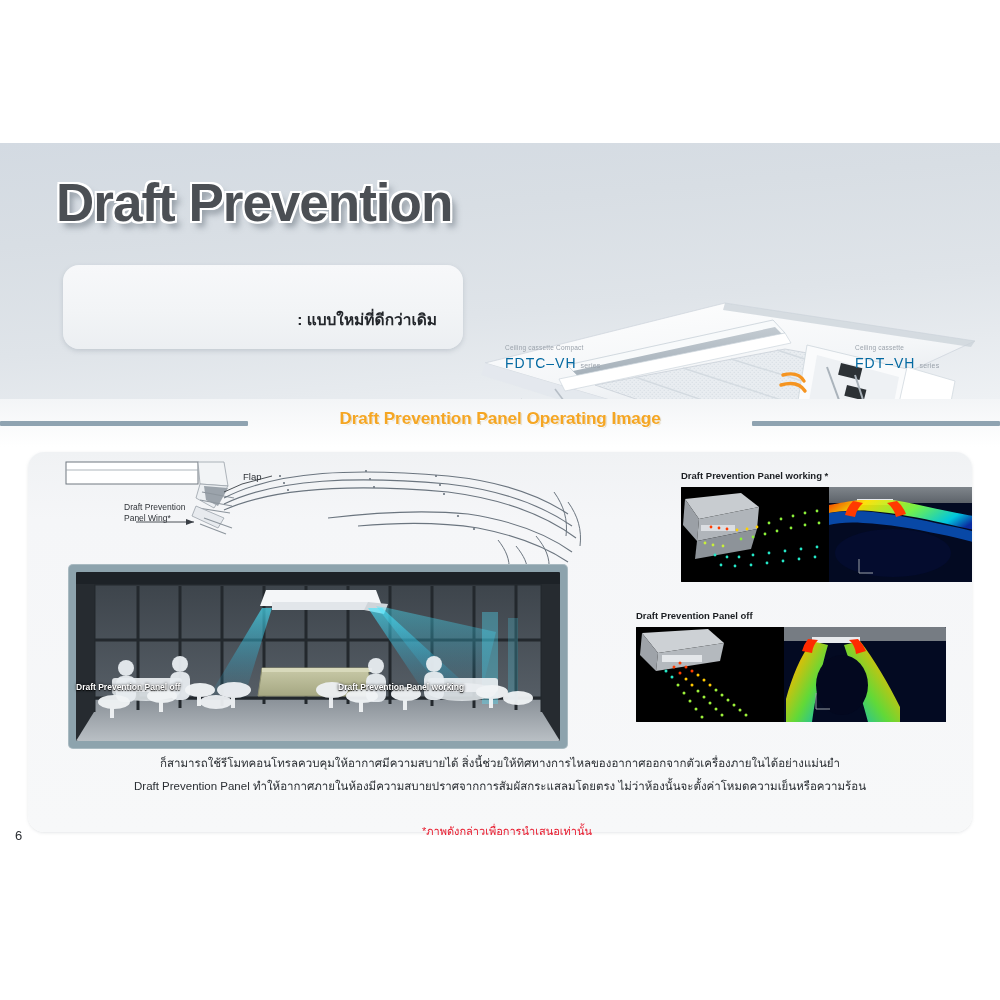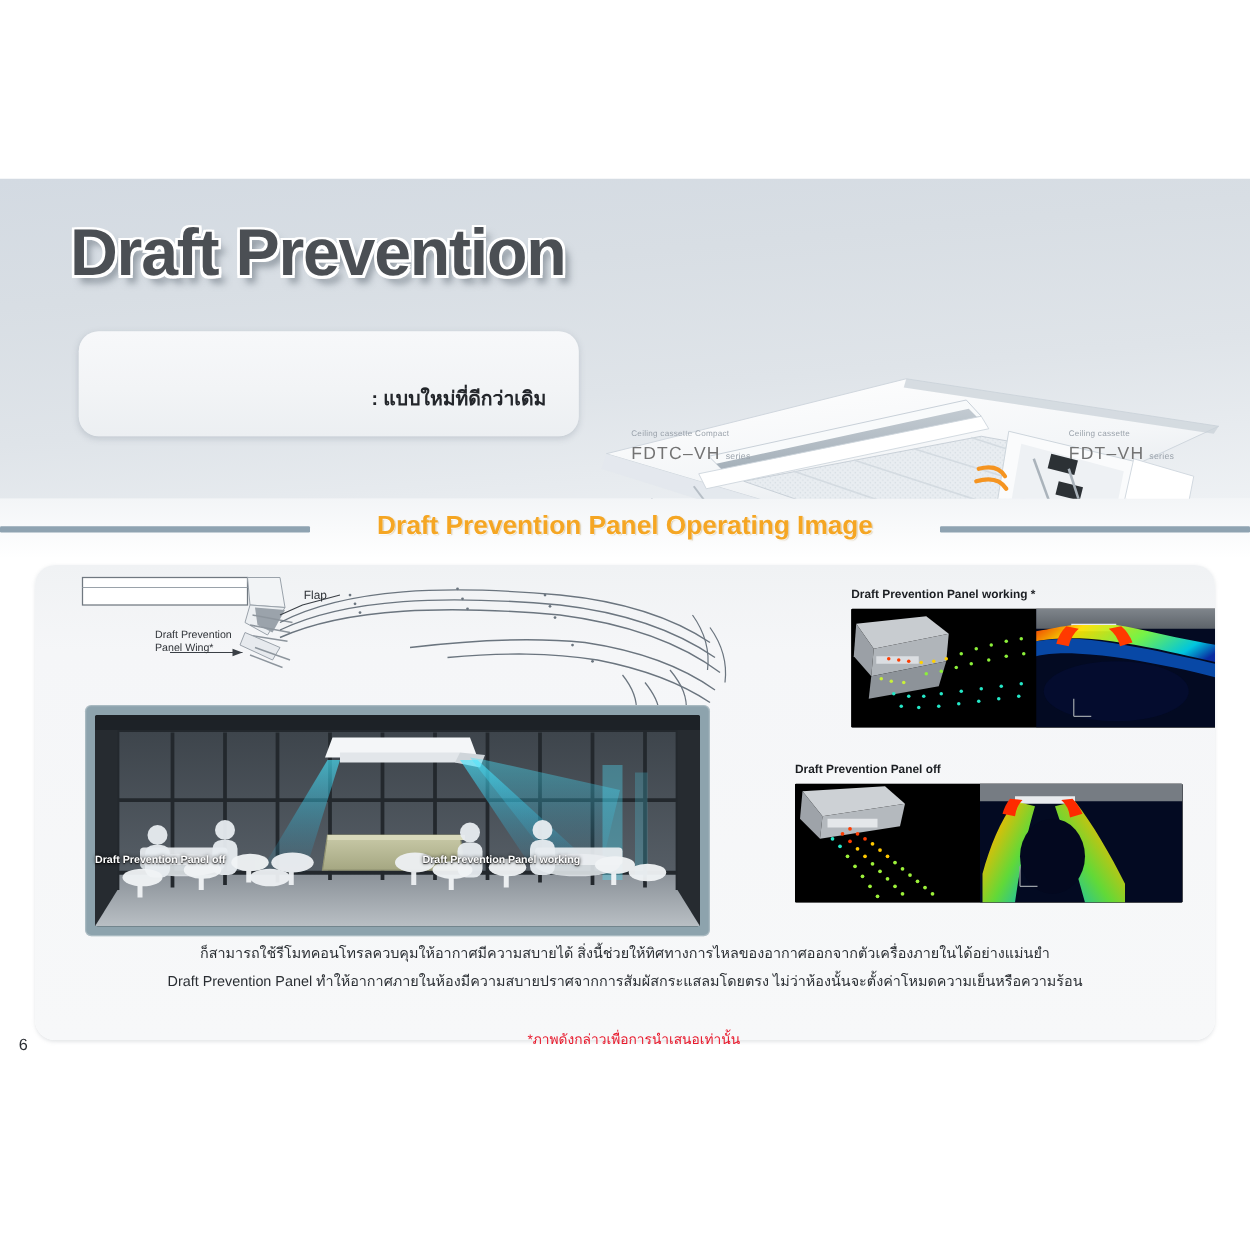--- a/index.html
+++ b/index.html
@@ -53,39 +53,39 @@
   .product-photo{
     position:absolute;left:455px;top:150px;width:545px;height:215px;
     z-index:2;
   }
   .prod-label{position:absolute;z-index:7;}
   .prod-label .l-small{
     font-size:6.5px;color:#9aa2ab;letter-spacing:.2px;white-space:nowrap;
     margin-bottom:3px;
   }
   .prod-label .l-model{
-    font-size:14px;color:#737373;font-weight:400;letter-spacing:1px;white-space:nowrap;
+    font-size:14px;color:#0369a1;font-weight:400;letter-spacing:1px;white-space:nowrap;
   }
   .prod-label .l-series{font-size:7px;color:#9aa2ab;letter-spacing:.2px;margin-left:4px;}
   #prod-label-left{left:505px;top:344px;}
   #prod-label-right{left:855px;top:344px;}
 
   
   .section-head{
     position:absolute;left:0;top:399px;width:1000px;height:48px;
     background:linear-gradient(180deg,#f3f5f7 0%,#ffffff 100%);
   }
   .sec-rule{
     position:absolute;top:22px;height:5px;background:#8fa3b1;border-radius:1px;
   }
   .sec-rule.left{left:0px;width:248px;}
   .sec-rule.right{right:0px;width:248px;}
   .sec-title{
     position:absolute;left:0;right:0;top:10px;text-align:center;
-    font-size:21px;font-weight:bold;color:#f5a623;
+    font-size:17px;font-weight:bold;color:#f5a623;
     text-shadow:0 1px 0 rgba(255,255,255,.9), 1px 1px 1px rgba(160,120,40,.35);
     white-space:nowrap;
   }
 
   
   .panel{
     position:absolute;left:28px;top:452px;width:944px;height:380px;
     background:linear-gradient(180deg,#f0f2f4 0%,#f5f6f8 18%,#f7f8f9 100%);
     border-radius:16px;
     box-shadow:0 1px 3px rgba(150,158,168,.25);

